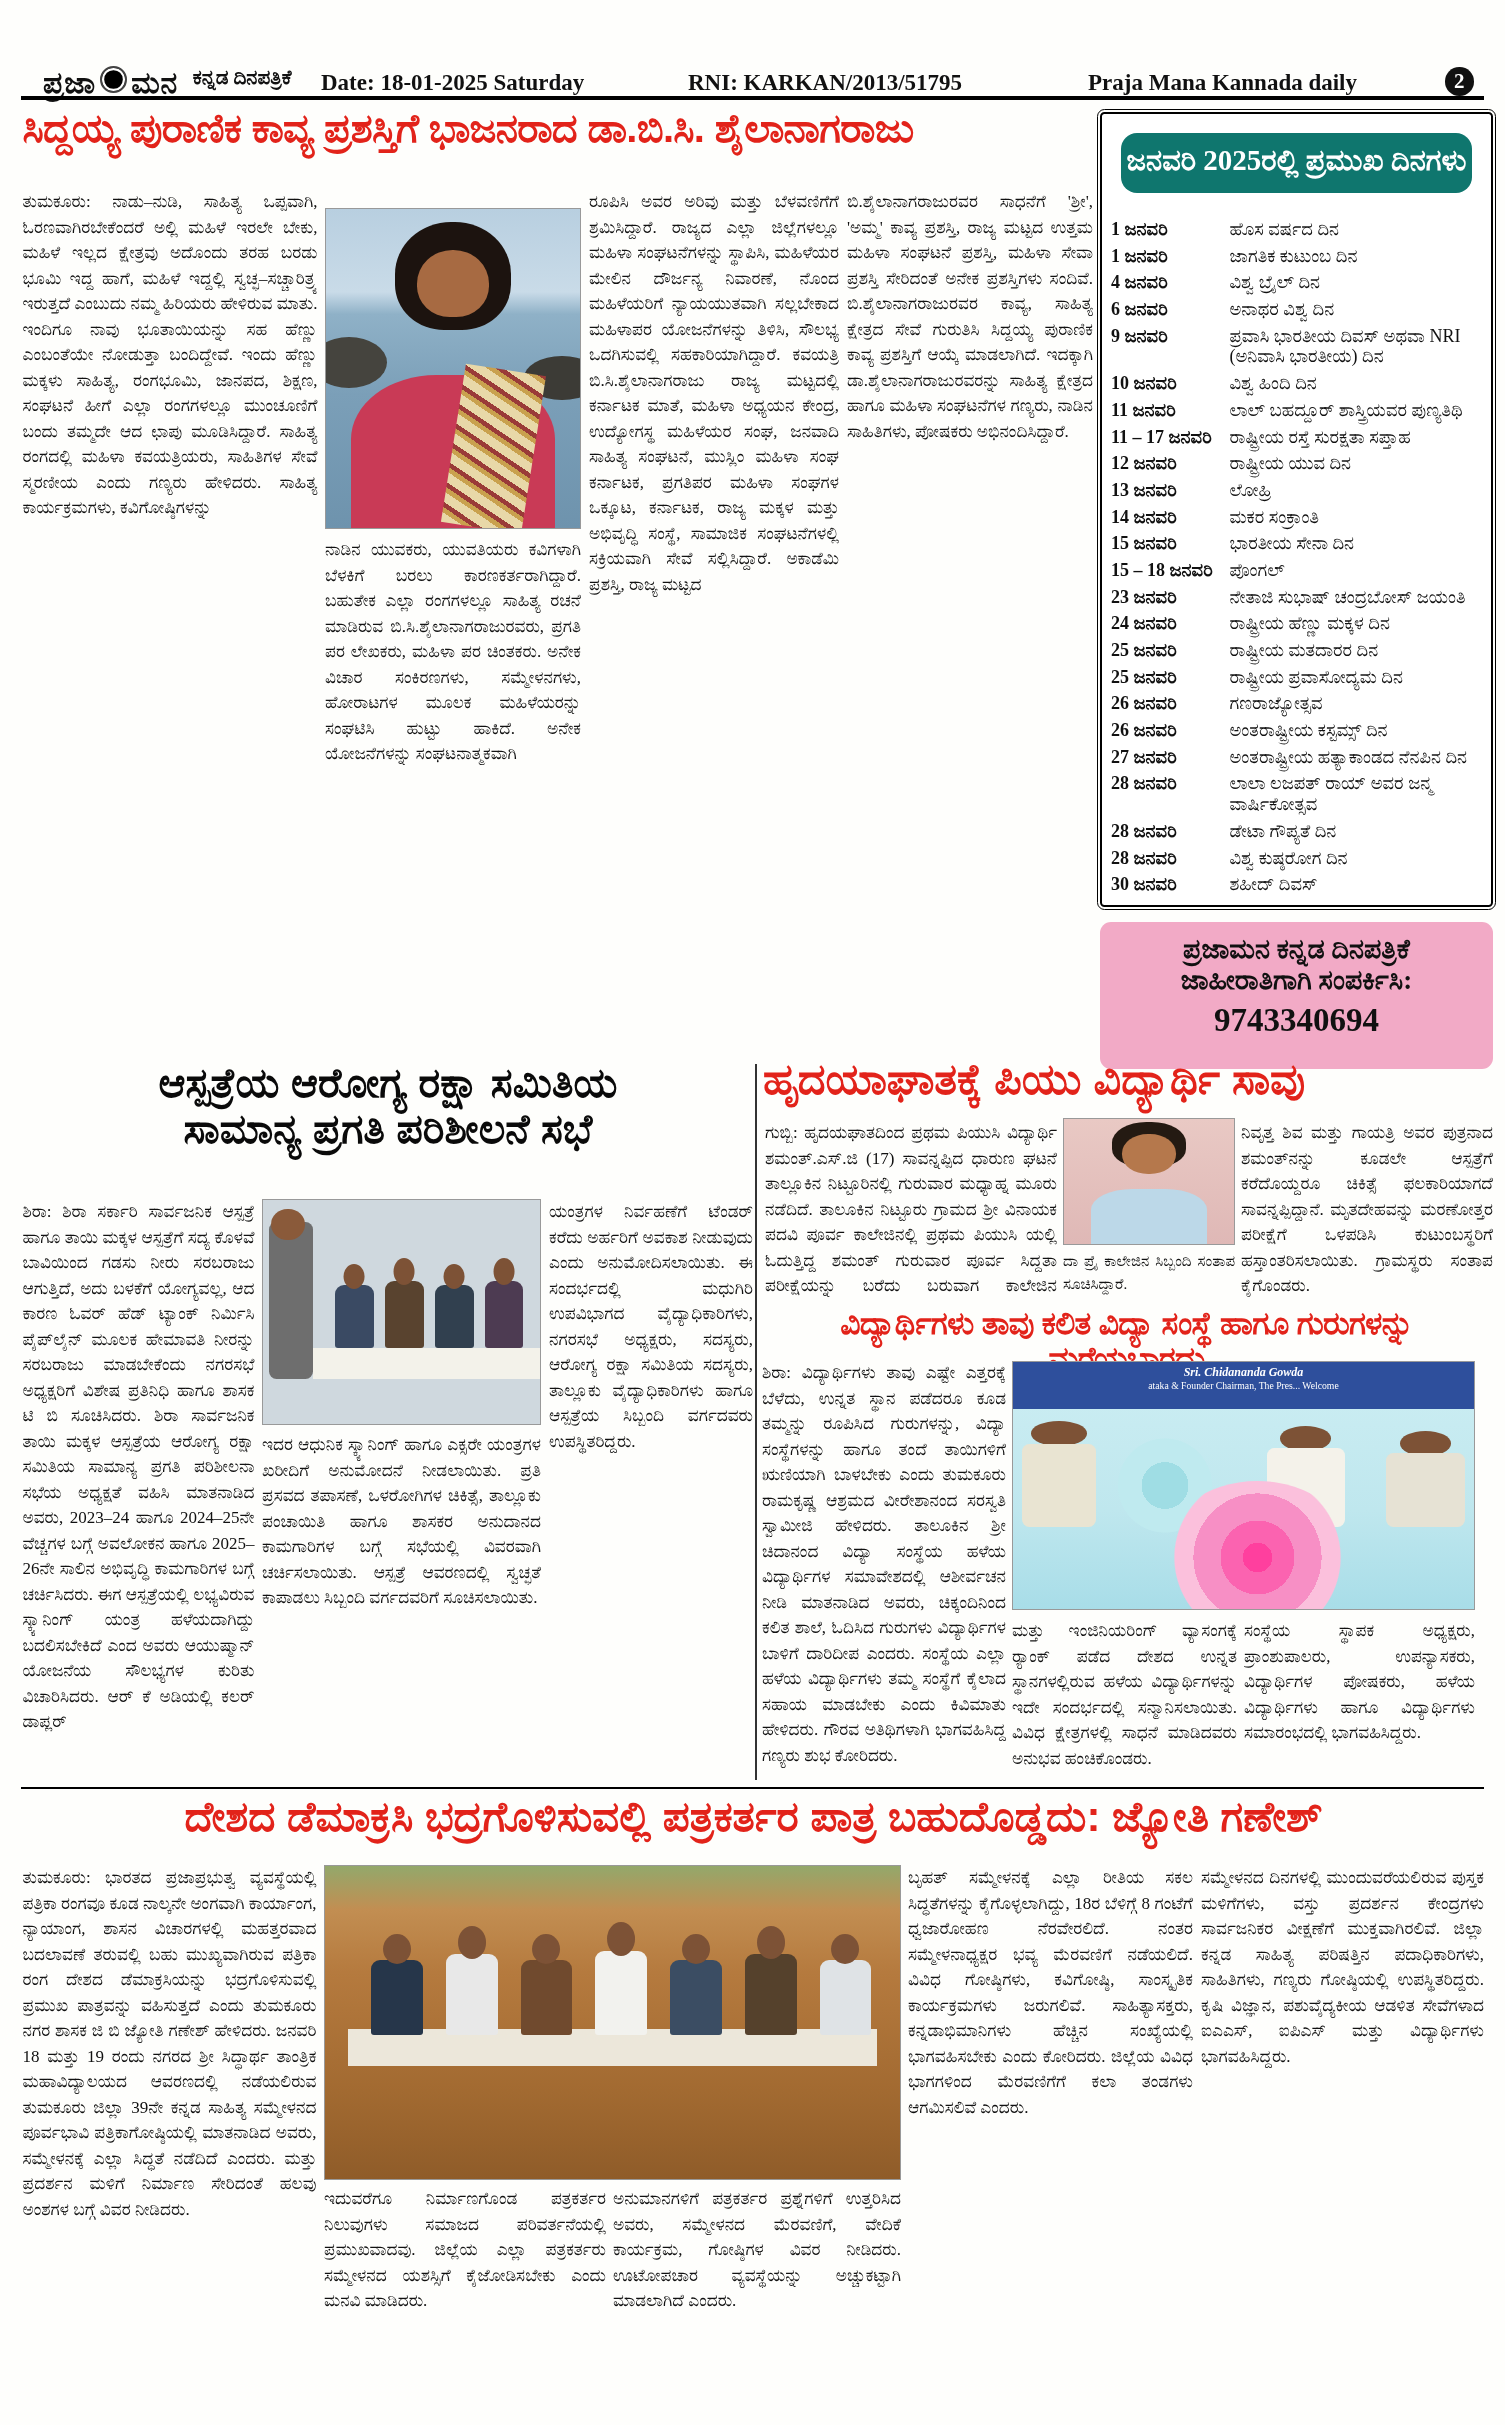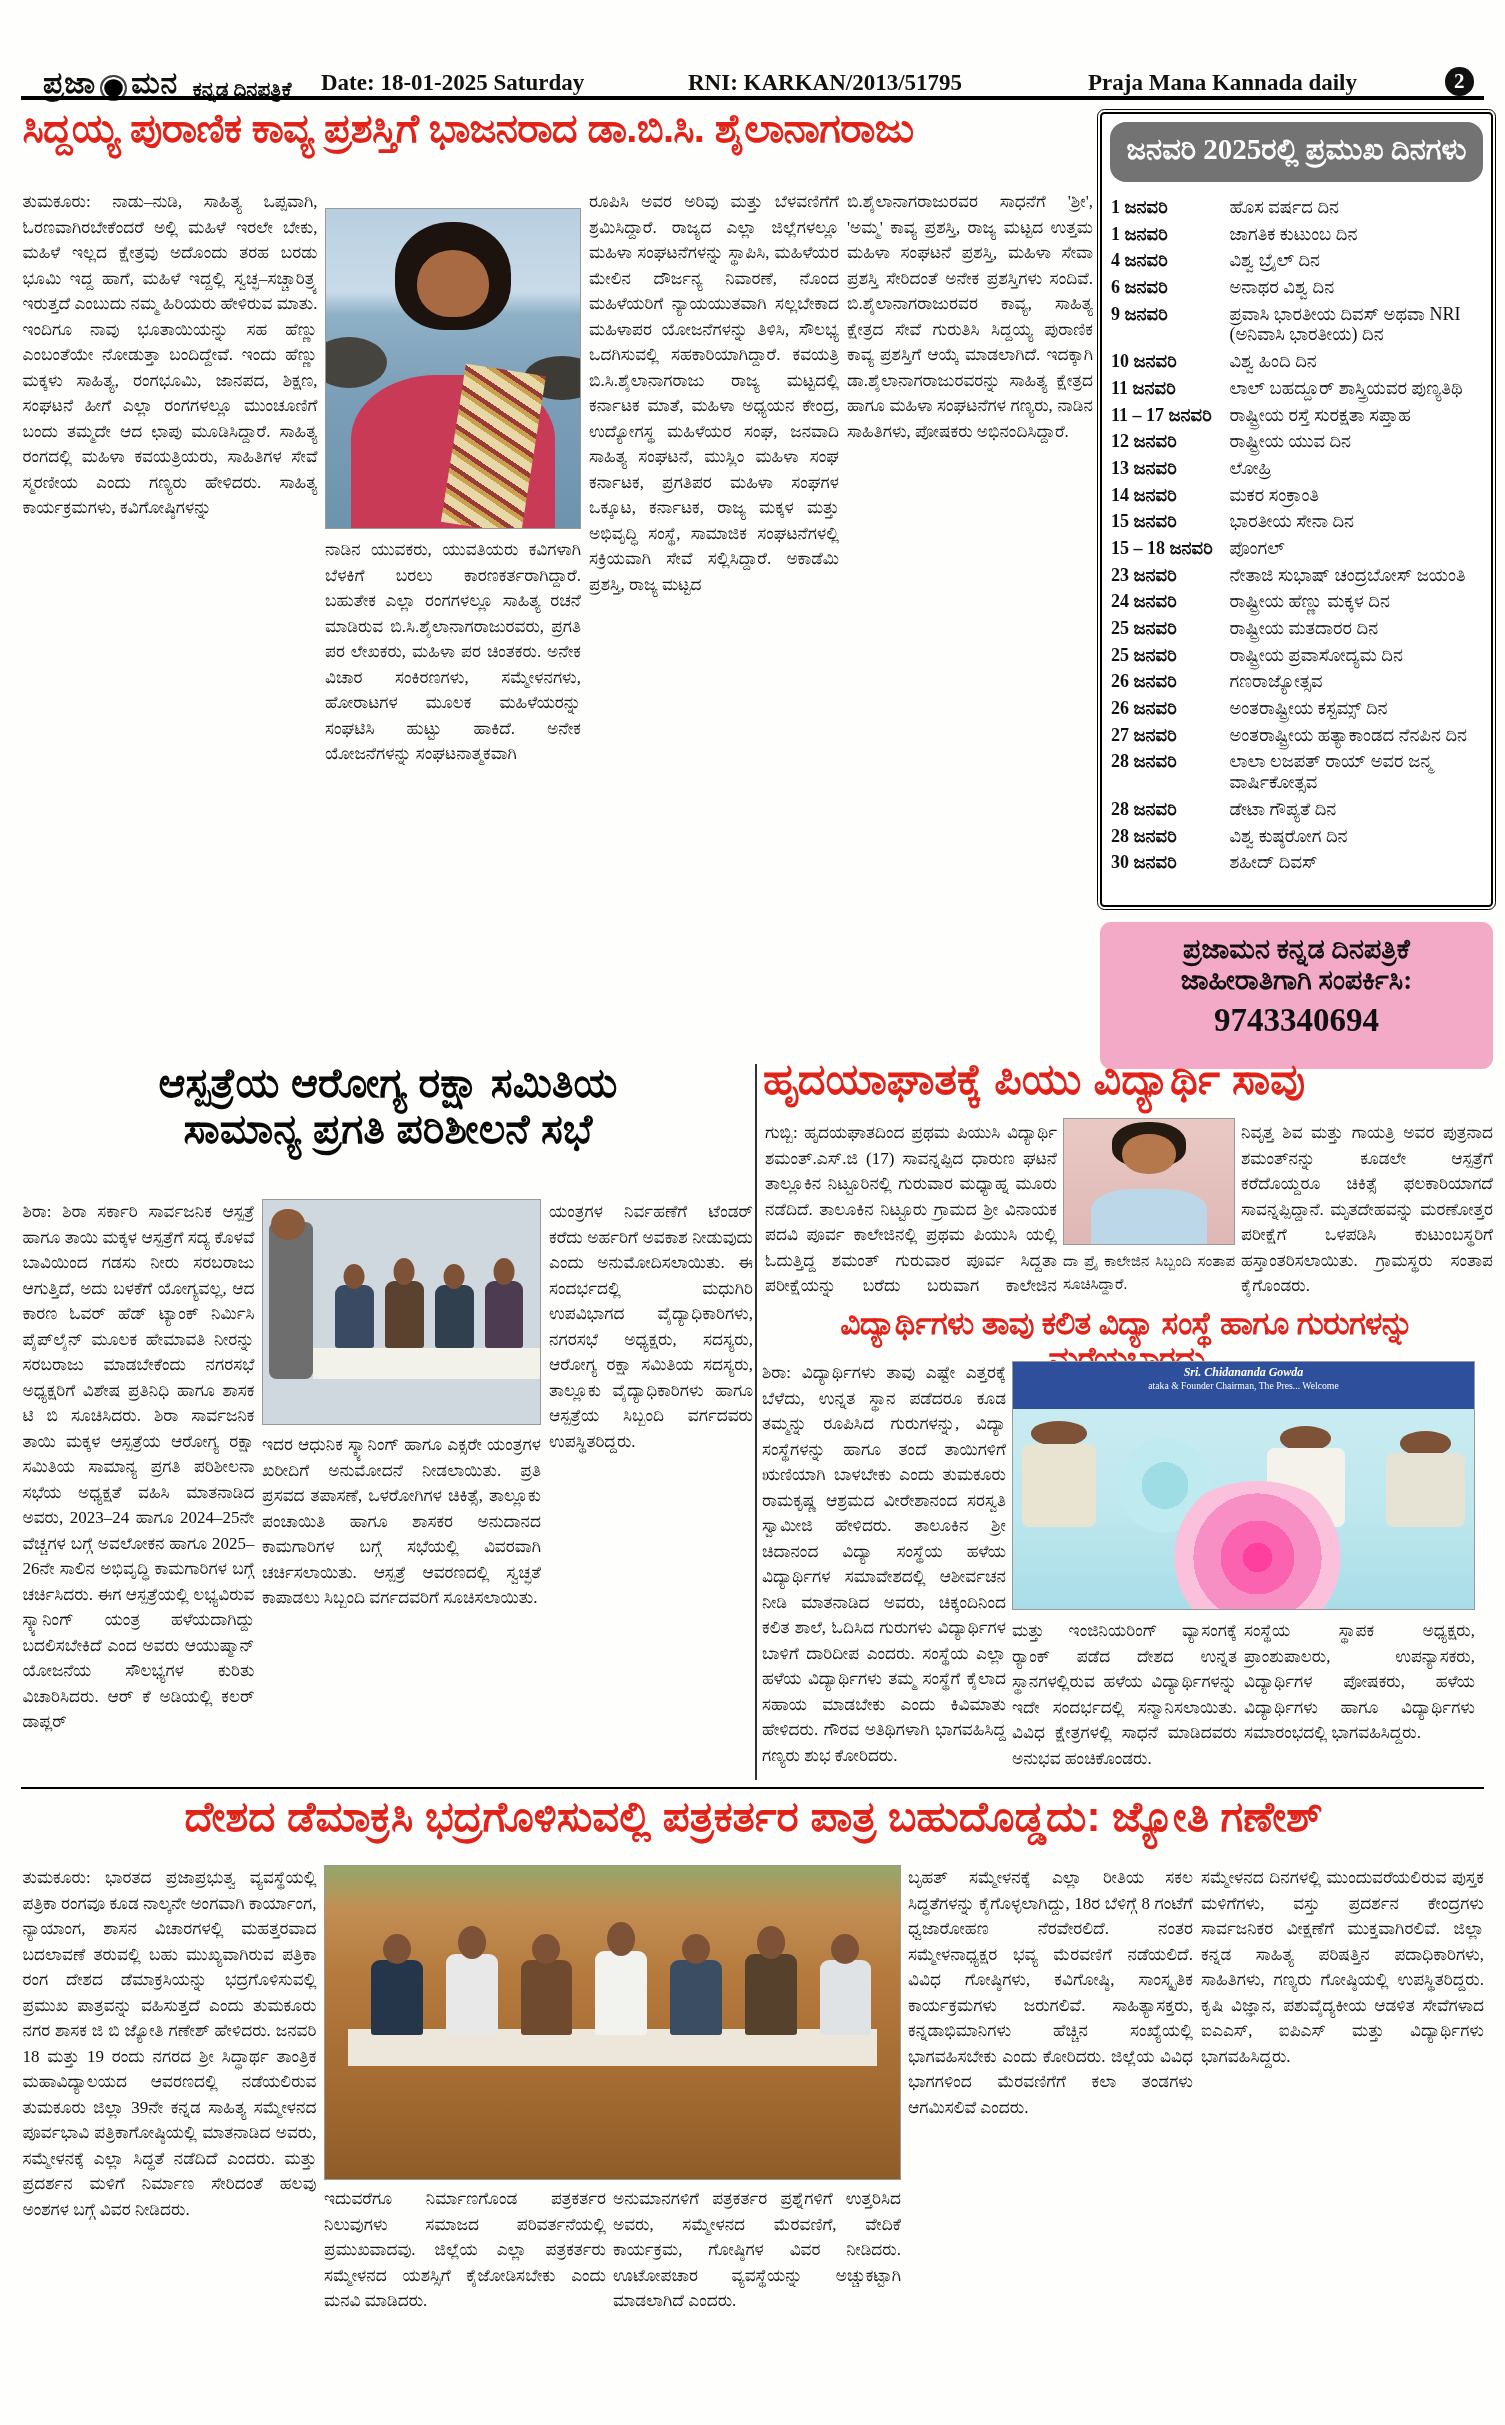--- a/index.html
+++ b/index.html
@@ -1,20 +1,20 @@
 <!DOCTYPE html>
 <html lang="kn" style="font-size:12px"><head>
 <meta charset="utf-8">
 <style>
   html,body{margin:0;padding:0;background:#e9e9e9;}
   #page{position:relative;width:1505px;height:2426px;background:#fefefc;margin:0 auto;
         font-family:"Liberation Serif",serif;color:#111;overflow:hidden;}
   
   #header-rule{position:absolute;left:21px;top:96px;width:1463px;height:3.7px;background:#000;}
-  .mast{position:absolute;left:43px;top:66px;display:flex;align-items:flex-end;gap:4.5px;}
+  .mast{position:absolute;left:43px;top:66px;display:flex;align-items:flex-start;gap:4.5px;}
   .mast-main{font-size:30px;font-weight:bold;letter-spacing:0.7px;}
   .mast-dot{width:22.5px;height:22.5px;border-radius:50%;background:#000;border:2.2px solid #444;
             box-shadow:inset 0 0 0 2.2px #fff;}
   .mast-sub{font-size:20px;font-weight:bold;margin-left:10.5px;}
   .hdr-txt{position:absolute;top:70px;font-size:23px;font-weight:bold;white-space:nowrap;}
   .page-circle{position:absolute;left:1445px;top:67px;width:28.5px;height:28.5px;border-radius:50%;
                background:#111;color:#fff;font-size:21px;font-weight:bold;display:flex;
                align-items:center;justify-content:center;}
   
   .hl{position:absolute;font-family:"Liberation Sans",sans-serif;font-weight:bold;line-height:1.12;}
@@ -24,21 +24,21 @@
   #hl-heart{left:763px;top:1055px;width:730px;font-size:43px;}
   #hl-students{left:760px;top:1306px;width:733px;font-size:31.5px;text-align:center;letter-spacing:-0.7px;}
   #hl-press{left:22.5px;top:1793px;width:1462px;font-size:42px;text-align:center;}
   
   .col{position:absolute;font-size:17px;line-height:1.5;text-align:justify;overflow:hidden;
        word-break:break-word;}
   
   #sidebar{position:absolute;left:1100px;top:112px;width:393px;height:795px;background:#fff;
            border:2.2px solid #000;outline:1.5px solid #000;outline-offset:2.2px;border-radius:4.5px;
            box-sizing:border-box;}
-  #sidebar-title{margin:8px;background:#737373;color:#fff;border-radius:16px;
+  #sidebar-title{margin:19px;background:#0f766e;color:#fff;border-radius:16px;
                  font-family:"Liberation Serif",serif;font-size:29px;font-weight:bold;
                  text-align:center;padding:10.5px 3px 15px;}
   #sidebar-list{padding:7.5px 6px 3px 9px;font-size:18px;line-height:1.15;}
   .day-row{display:flex;gap:7.5px;margin-bottom:6px;}
   .day-d{min-width:111px;font-weight:bold;white-space:nowrap;}
   .day-e{flex:1;}
   
   #ad-box{position:absolute;left:1100px;top:922px;width:393px;height:147px;background:#f2aac6;
           border-radius:11px;text-align:center;box-sizing:border-box;padding-top:12px;}
   #ad-box .l{font-size:27px;font-weight:bold;}

